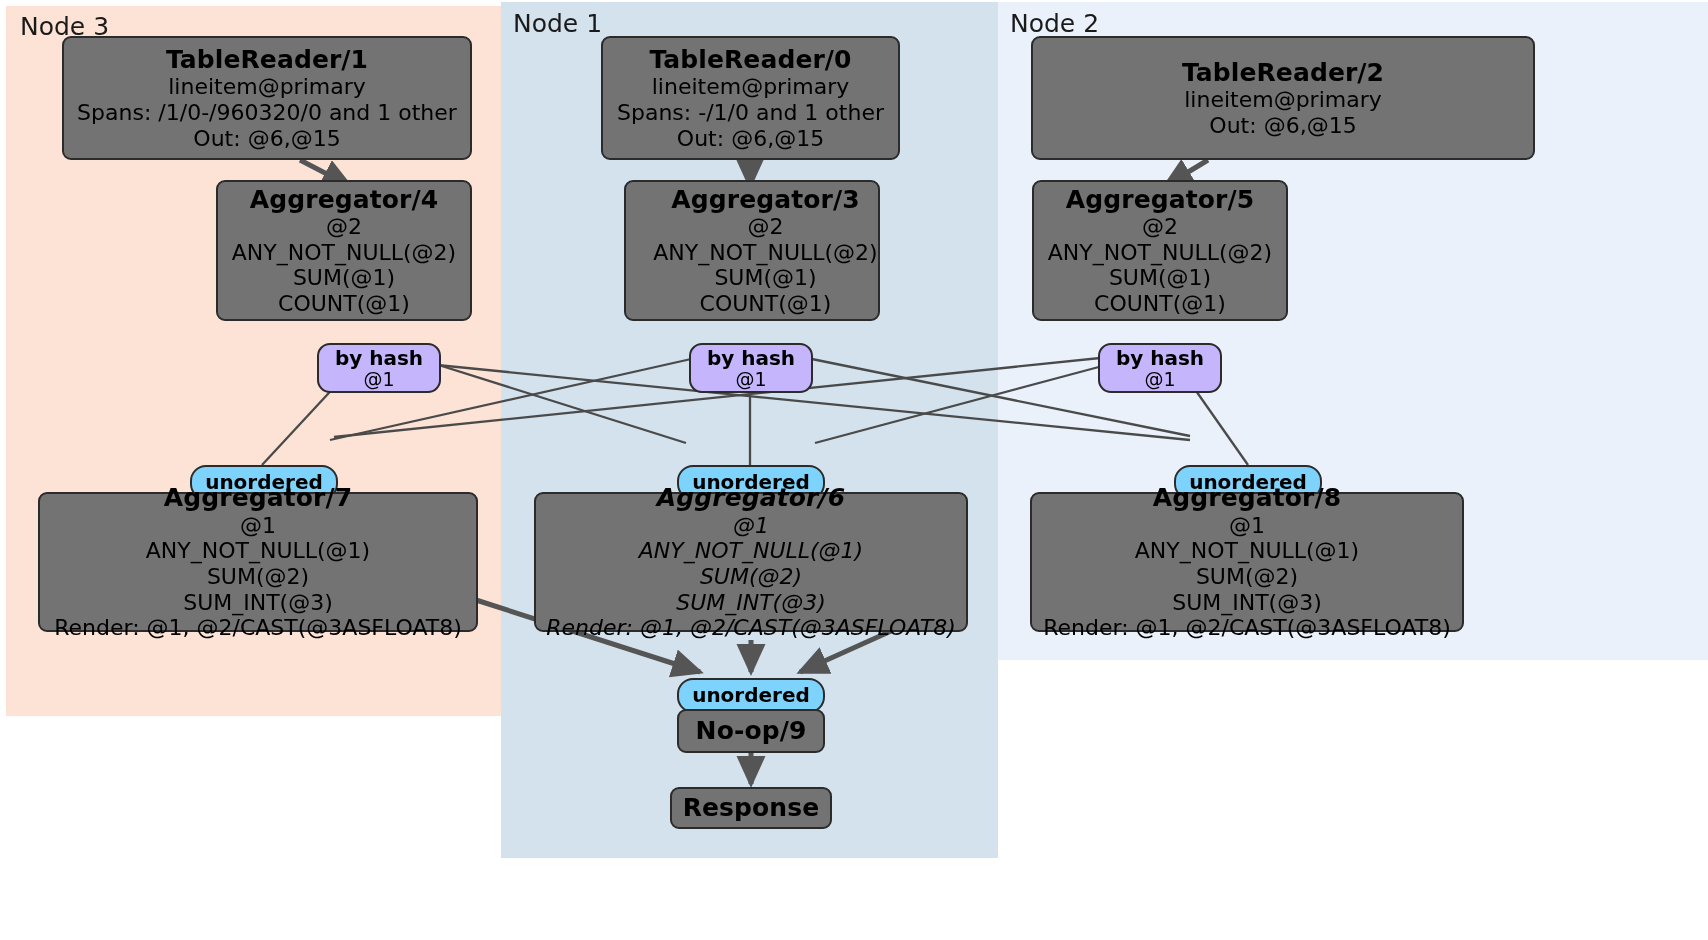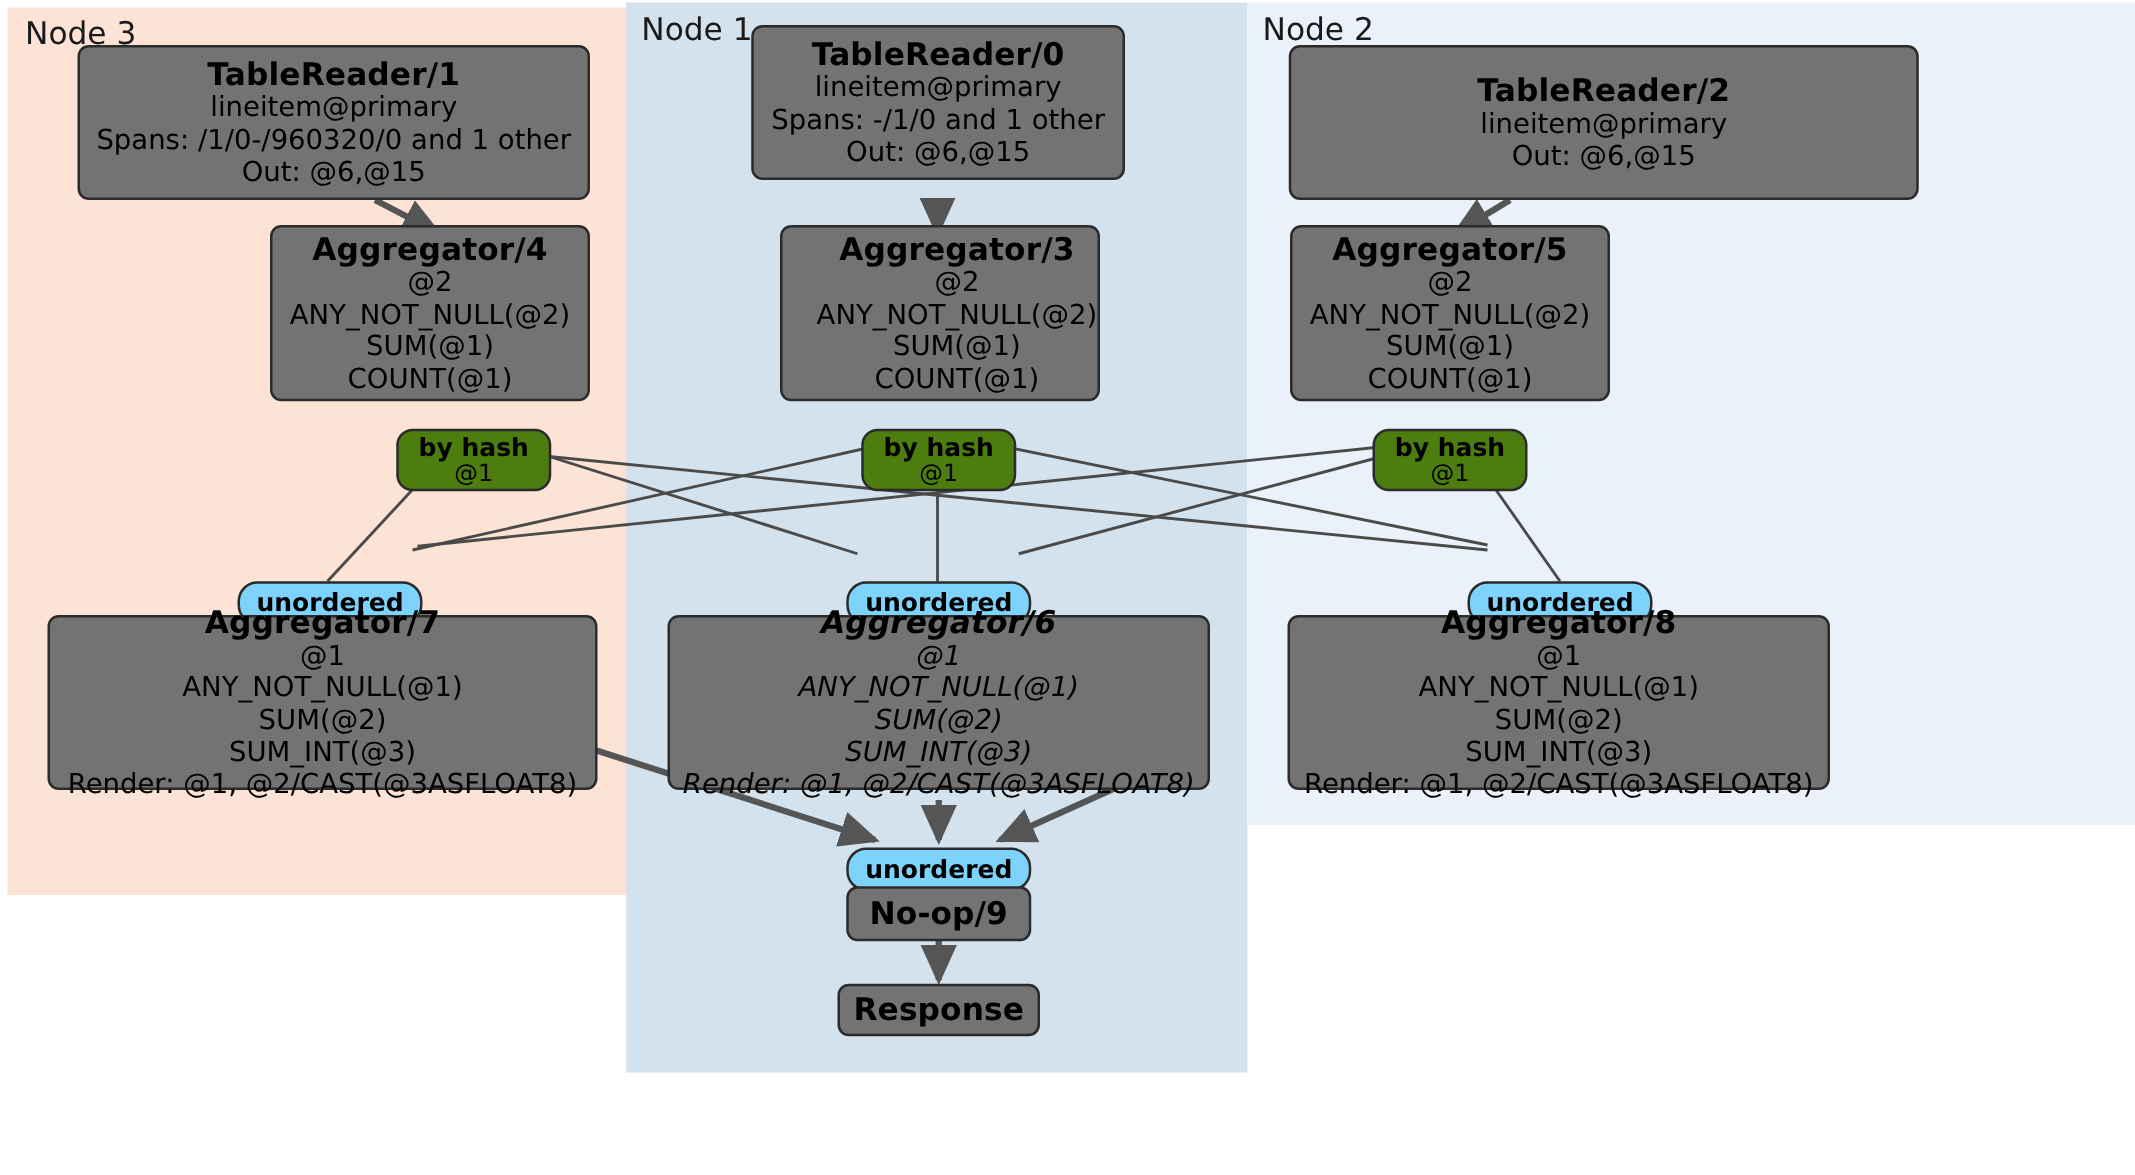--- a/index.html
+++ b/index.html
@@ -31,21 +31,21 @@
   .box .ttl{font-weight:bold;font-size:25px;line-height:1.18;letter-spacing:.1px;}
   .box .ln{font-size:22px;line-height:1.16;white-space:nowrap;}
 
   
   .pill{
     position:absolute;box-sizing:border-box;
     display:flex;flex-direction:column;align-items:center;justify-content:center;
     border:2px solid #2b2b2b;text-align:center;color:#000;
   }
   .pill.hash{
-    background:#4d7c0f;border-radius:13px;
+    background:#c4b5fd;border-radius:13px;
   }
   .pill.hash .t1{font-weight:bold;font-size:20px;line-height:1.1;}
   .pill.hash .t2{font-size:19px;line-height:1.1;}
   .pill.unord{
     background:#7dd3fc;border-radius:16px;
   }
   .pill.unord .t1{font-weight:bold;font-size:20px;line-height:1.05;}
 </style>
 </head>
 <body>
@@ -102,21 +102,21 @@
     </g>
   </svg>
 
   <div class="box" style="left:62px;top:36px;width:410px;height:124px;">
     <div class="ttl">TableReader/1</div>
     <div class="ln">lineitem@primary</div>
     <div class="ln">Spans: /1/0-/960320/0 and 1 other</div>
     <div class="ln">Out: @6,@15</div>
   </div>
 
-  <div class="box" style="left:601px;top:20px;width:299px;height:124px;">
+  <div class="box" style="left:601px;top:36px;width:299px;height:124px;">
     <div class="ttl">TableReader/0</div>
     <div class="ln">lineitem@primary</div>
     <div class="ln">Spans: -/1/0 and 1 other</div>
     <div class="ln">Out: @6,@15</div>
   </div>
 
   <div class="box" style="left:1031px;top:36px;width:504px;height:124px;">
     <div class="ttl">TableReader/2</div>
     <div class="ln">lineitem@primary</div>
     <div class="ln">Out: @6,@15</div>

